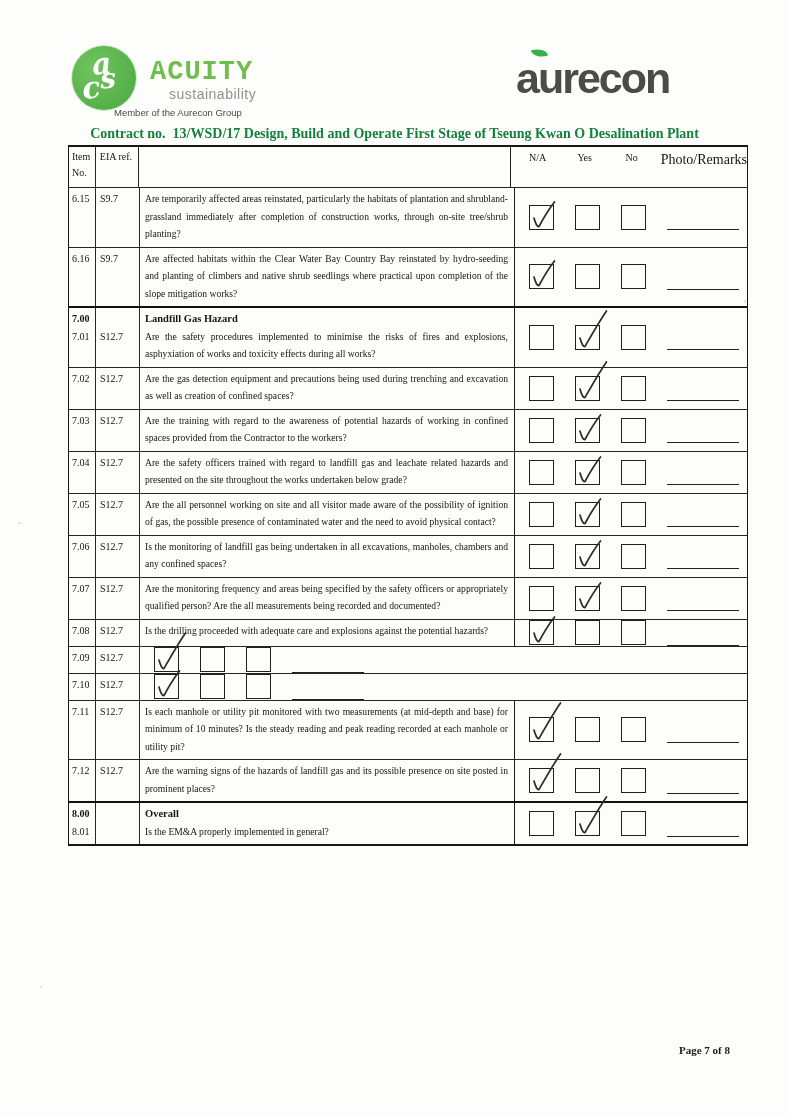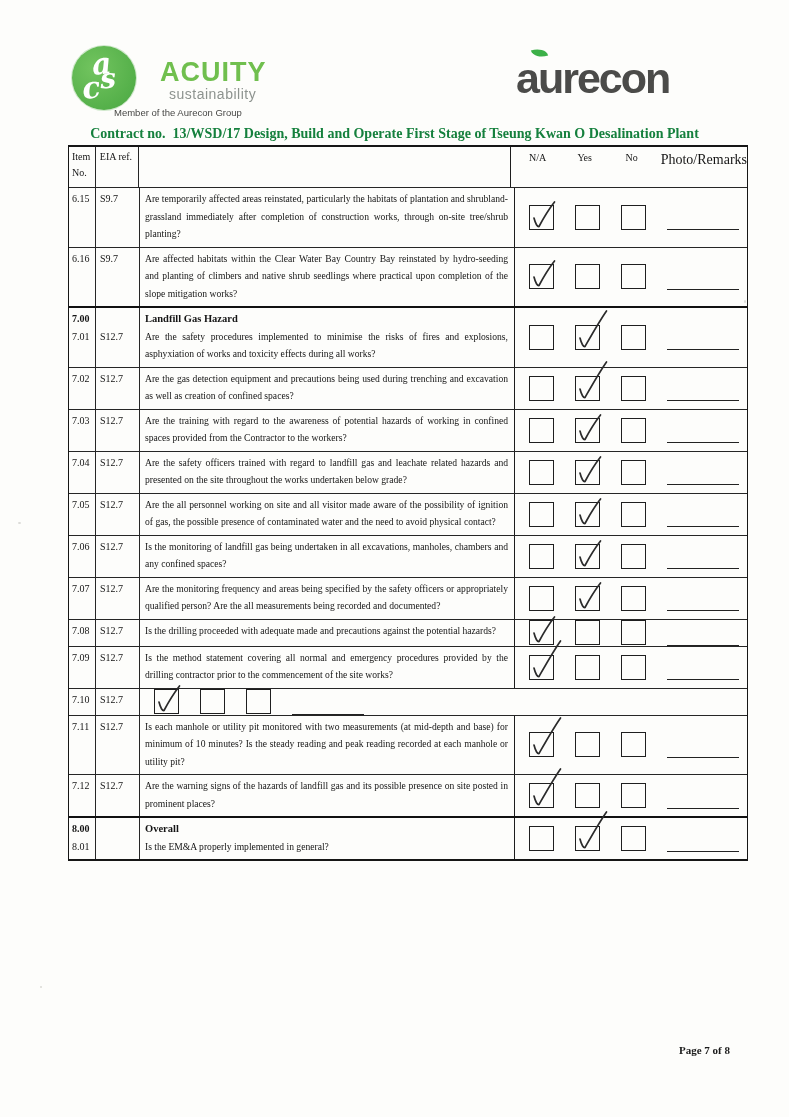--- a/index.html
+++ b/index.html
@@ -17,22 +17,22 @@
     box-shadow:0 0 0 1px #cfe8cb;
   }
   .acs-circle span{
     position:absolute; color:#ffffff;
     font-family:"DejaVu Serif", serif; font-style:italic; font-weight:bold; line-height:1;
   }
   .acs-a{left:20px; top:3px;  font-size:30px; transform:rotate(-6deg);}
   .acs-s{left:28px; top:19px; font-size:28px; transform:rotate(-4deg);}
   .acs-c{left:10px; top:27px; font-size:30px; transform:rotate(-8deg);}
   .acuity-word{
-    position:absolute; left:90px; top:13px;
-    font-family:Liberation Sans, sans-serif; font-weight:bold;
+    position:absolute; left:80px; top:13px;
+    font-family:Liberation Mono, monospace; font-weight:bold;
     font-size:27px; letter-spacing:1px; color:#70bf4e;
   }
   .acuity-sub{
     position:absolute; left:99px; top:42px;
     font-family:"Liberation Sans", sans-serif; font-size:14px; color:#8d938f; letter-spacing:.5px;
   }
   .acuity-member{
     position:absolute; left:44px; top:63px;
     font-family:"Liberation Sans", sans-serif; font-size:9.5px; font-weight:normal; color:#474745;
   }
@@ -360,45 +360,41 @@
     <div class="cell c-item">
 
       <div class="item-no">7.08</div>
     </div>
     <div class="cell c-eia">
 
       <div class="eia-ref">S12.7</div>
     </div>
     <div class="cell c-q">
 
-      <div class="q-text">Is the drilling proceeded with adequate made and precautions against the potential hazards?</div>
+      <div class="q-text">Is the drilling proceeded with adequate care and explosions against the potential hazards?</div>
     </div>
     <div class="cell c-ans">
       <span class="box">
               <svg viewBox="0 0 36 44">
                 <path d="M8 28 C9.5 34 11.5 37 13 36.5 C17 29 23 19 28.5 12"></path>
               </svg>
             </span>
       <span class="box"></span>
       <span class="box"></span>
       <span class="remark-line"></span>
     </div>
   </div>
         <div class="trow">
     <div class="cell c-item">
 
       <div class="item-no">7.09</div>
     </div>
     <div class="cell c-eia">
 
       <div class="eia-ref">S12.7</div>
-    </div>
-    <div class="cell c-q">
-
-      <div class="q-text">Is the method statement covering all normal and emergency procedures provided by the drilling contractor prior to the commencement of the site works?</div>
     </div>
     <div class="cell c-ans">
       <span class="box">
               <svg viewBox="0 0 36 44">
                 <path d="M8 28 C9.5 34 11.5 37 13 36.5 C19 26 27.5 11 34.5 1"></path>
               </svg>
             </span>
       <span class="box"></span>
       <span class="box"></span>
       <span class="remark-line"></span>

